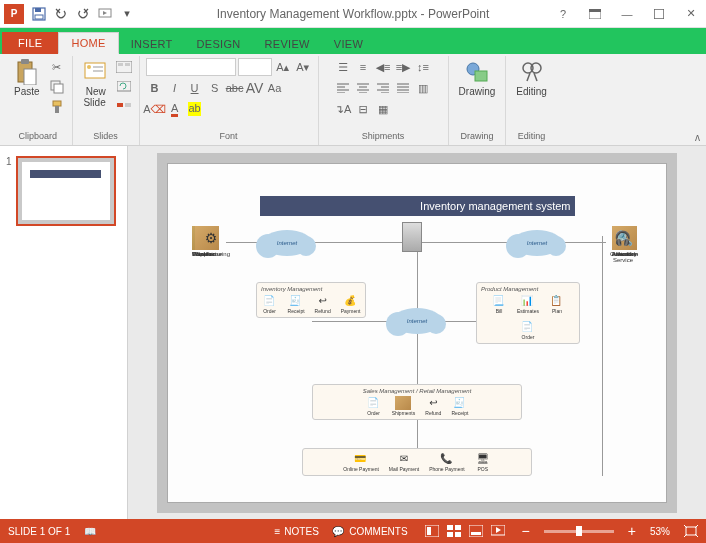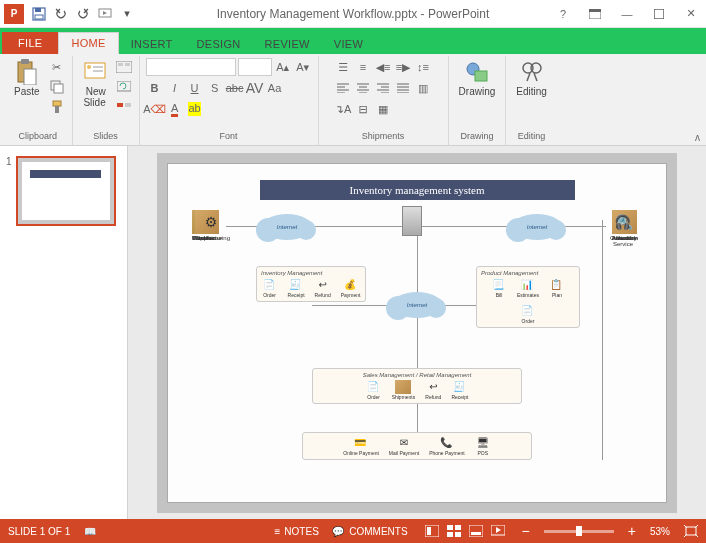--- a/index.html
+++ b/index.html
@@ -40,21 +40,21 @@
 .thumb { display:flex; gap:4px; }
 .thumb-num { font-size:10px; color:#666; }
 .thumb-slide { width:100px; height:70px; border:2px solid #d24726; background:#c9c9c9; padding:4px; }
 .thumb-inner { width:100%; height:100%; background:#fff; position:relative; }
 .thumb-banner { position:absolute; top:8px; left:10%; width:80%; height:8px; background:#455071; }
 
 .slide-area { flex:1; display:flex; align-items:center; justify-content:center; padding:12px; overflow:hidden; }
 .slide-wrap { background:#c3c3c3; padding:10px; }
 .slide { width:500px; height:340px; background:#fdfdfd; border:1px solid #aaa; position:relative; padding:8px 24px; font-size:7px; color:#333; }
 
-.banner { background:#455071; color:#fff; text-align:center; padding:4px; font-family:Liberation Serif, serif; font-size:11px; margin:8px auto 10px; width:70%; }
+.banner { background:#455071; color:#fff; text-align:right; padding:4px; font-family:Liberation Sans, sans-serif; font-size:11px; margin:24px auto 10px; width:70%; }
 
 .diagram { position:relative; height:280px; }
 .node { position:absolute; text-align:center; font-size:6px; }
 .node .ico { width:24px; height:24px; margin:0 auto 1px; display:flex; align-items:center; justify-content:center; font-size:14px; }
 .cloud { position:absolute; width:50px; height:26px; background:#b8d4e8; border-radius:50%; display:flex; align-items:center; justify-content:center; font-size:6px; font-style:italic; color:#2a5a8a; }
 .cloud::before,.cloud::after { content:''; position:absolute; background:#b8d4e8; border-radius:50%; }
 .cloud::before { width:24px; height:24px; left:-6px; top:4px; }
 .cloud::after { width:20px; height:20px; right:-4px; top:6px; }
 .box { position:absolute; background:#fdf8f0; border:1px solid #ccc; border-radius:3px; padding:3px 4px; }
 .box-title { font-size:6px; font-style:italic; color:#555; text-align:left; margin-bottom:2px; }

